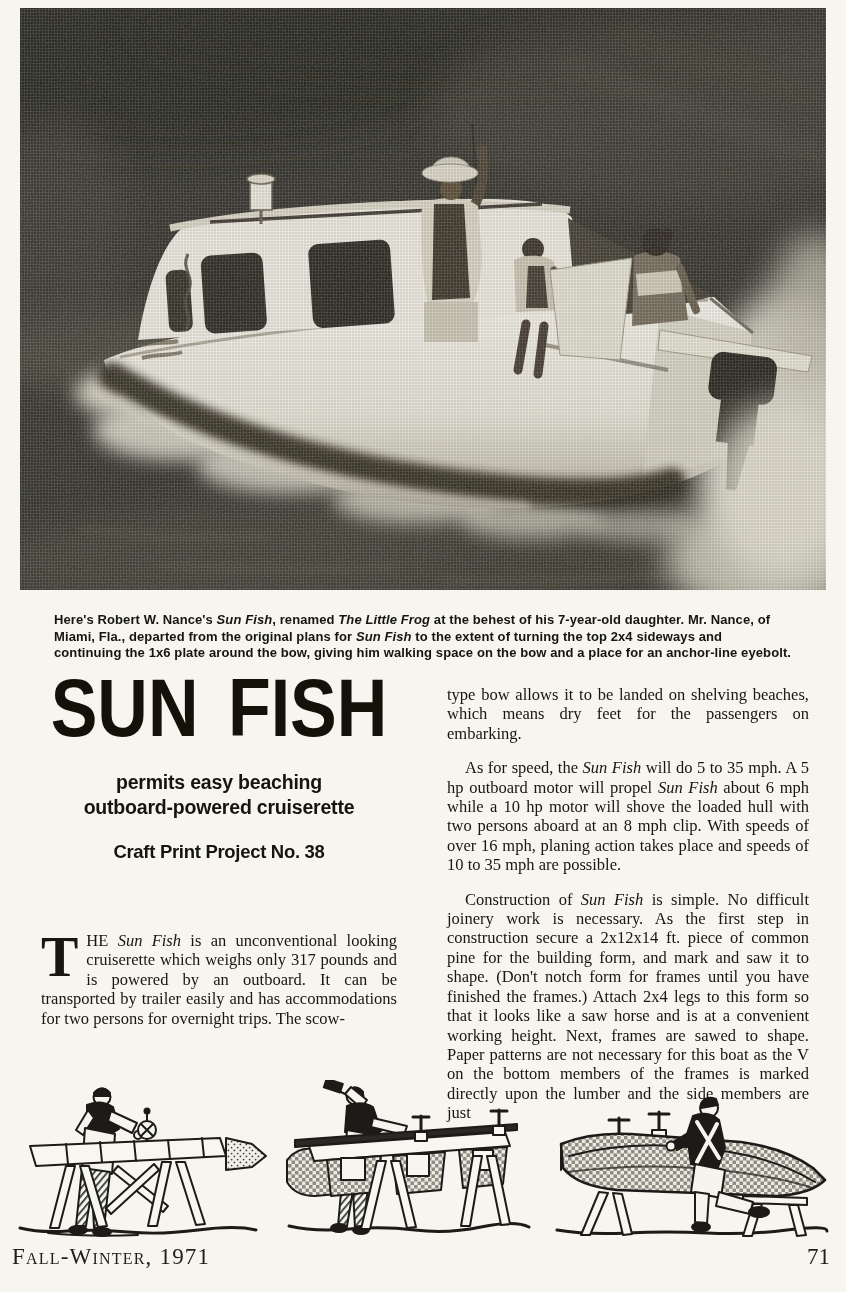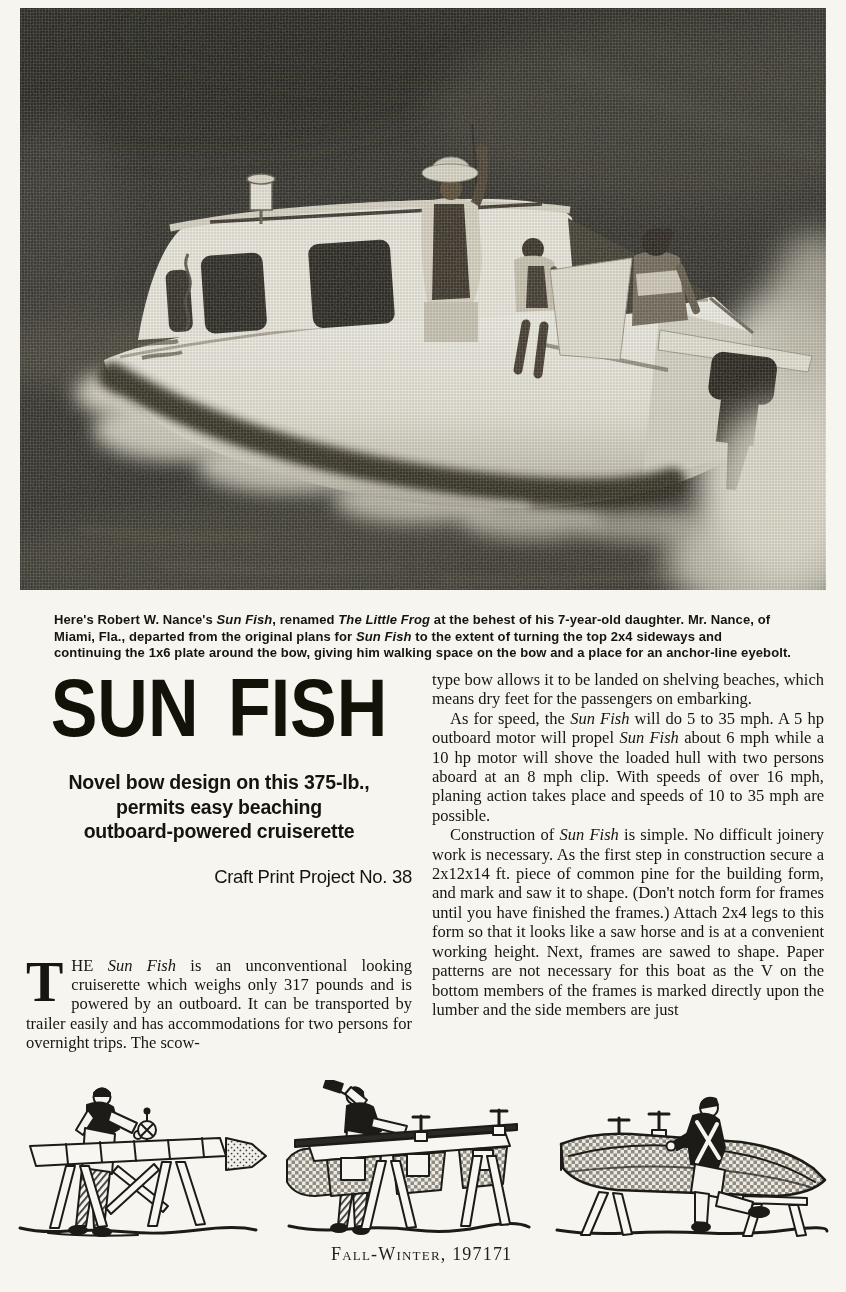--- a/index.html
+++ b/index.html
@@ -16,32 +16,32 @@
     font-family:"Liberation Sans",sans-serif;font-weight:bold;font-size:13px;line-height:16.6px;
     letter-spacing:.1px;color:#15140f;}
   .caption .it{font-style:italic;}
   .col-left{position:absolute;left:26px;top:670px;width:386px;}
   .col-right{position:absolute;left:432px;top:670px;width:392px;}
   .title{text-align:center;margin:0;height:70px;line-height:70px;color:#131209;
     font-family:"Liberation Sans",sans-serif;font-weight:bold;font-size:70px;}
   .title-inner{display:inline-block;transform:scaleY(1.17);transform-origin:50% 22%;word-spacing:10px;letter-spacing:0;}
   .subtitle{margin-top:30px;text-align:center;font-family:"Liberation Sans",sans-serif;
     font-weight:bold;font-size:19.5px;line-height:24.5px;letter-spacing:-.2px;color:#15140f;}
-  .project{margin-top:22px;text-align:right;font-family:"Liberation Sans",sans-serif;
-    font-weight:normal;font-size:18.5px;letter-spacing:-.3px;color:#15140f;}
-  .body-p{margin:0;font-size:16.5px;line-height:19.4px;text-align:justify;color:#17160f;}
+  .project{margin-top:22px;text-align:center;font-family:"Liberation Sans",sans-serif;
+    font-weight:bold;font-size:18.5px;letter-spacing:-.3px;color:#15140f;}
+  .body-p{margin:15px;font-size:16.5px;line-height:19.4px;text-align:justify;color:#17160f;}
   .body-p .it{font-style:italic;}
   .ind{text-indent:18px;}
   .lead{margin-top:68px;}
   .dropcap{float:left;font-size:56px;line-height:44px;font-weight:bold;margin:4px 8px 0 0;color:#17160f;}
   .figures{position:absolute;left:14px;top:1078px;width:818px;height:164px;display:flex;
     justify-content:space-between;align-items:flex-end;}
   .figures figure{margin:0;}
-  .footer{position:absolute;left:12px;top:1244px;width:818px;display:flex;justify-content:center;
-    font-size:18px;color:#201f18;}
+  .footer{position:absolute;left:12px;top:1244px;width:818px;display:flex;justify-content:space-between;
+    font-size:23px;color:#201f18;}
   .issue{font-variant:small-caps;letter-spacing:1.2px;}
 </style>
 </head>
 <body>
 
 <div class="photo-wrap">
 <svg viewBox="0 0 806 582">
   <defs>
     <filter id="b4" x="-40%" y="-40%" width="180%" height="180%">
           <feGaussianBlur stdDeviation="4"></feGaussianBlur>
@@ -160,21 +160,20 @@
   <rect width="806" height="582" filter="url(#grainF)" opacity="0.45"></rect>
 </svg>
 <div class="halftone"></div>
 </div>
 
 <p class="caption"><span>Here's Robert W. Nance's </span><span class="it">Sun Fish</span><span>, renamed </span><span class="it">The Little Frog</span><span> at the behest of his 7-year-old daughter. Mr. Nance, of Miami, Fla., departed from the original plans for </span><span class="it">Sun Fish</span><span> to the extent of turning the top 2x4 sideways and continuing the 1x6 plate around the bow, giving him walking space on the bow and a place for an anchor-line eyebolt.</span></p>
 
 <div class="col-left">
   <h1 class="title"><span class="title-inner">SUN FISH</span></h1>
   <div class="subtitle">
-    <div>Novel bow design on this 375-lb.,</div>
     <div>permits easy beaching</div>
     <div>outboard-powered cruiserette</div>
   </div>
   <div class="project">Craft Print Project No. 38</div>
   <p class="body-p lead"><span class="dropcap">T</span><span><span>HE </span><span class="it">Sun Fish</span><span> is an unconventional looking cruiserette which weighs only 317 pounds and is powered by an outboard. It can be transported by trailer easily and has accommodations for two persons for overnight trips. The scow-</span></span></p>
 </div>
 
 <div class="col-right">
   <p class="body-p"><span>type bow allows it to be landed on shelving beaches, which means dry feet for the passengers on embarking.</span></p>
   <p class="body-p ind"><span>As for speed, the </span><span class="it">Sun Fish</span><span> will do 5 to 35 mph. A 5 hp outboard motor will propel </span><span class="it">Sun Fish</span><span> about 6 mph while a 10 hp motor will shove the loaded hull with two persons aboard at an 8 mph clip. With speeds of over 16 mph, planing action takes place and speeds of 10 to 35 mph are possible.</span></p>

